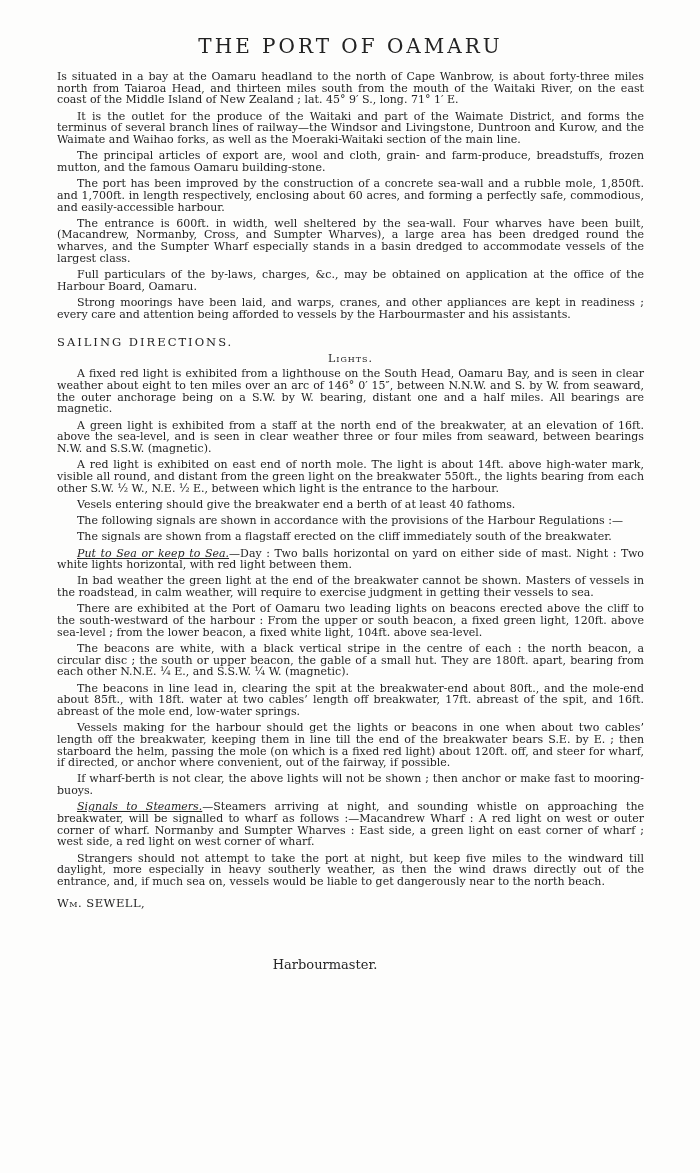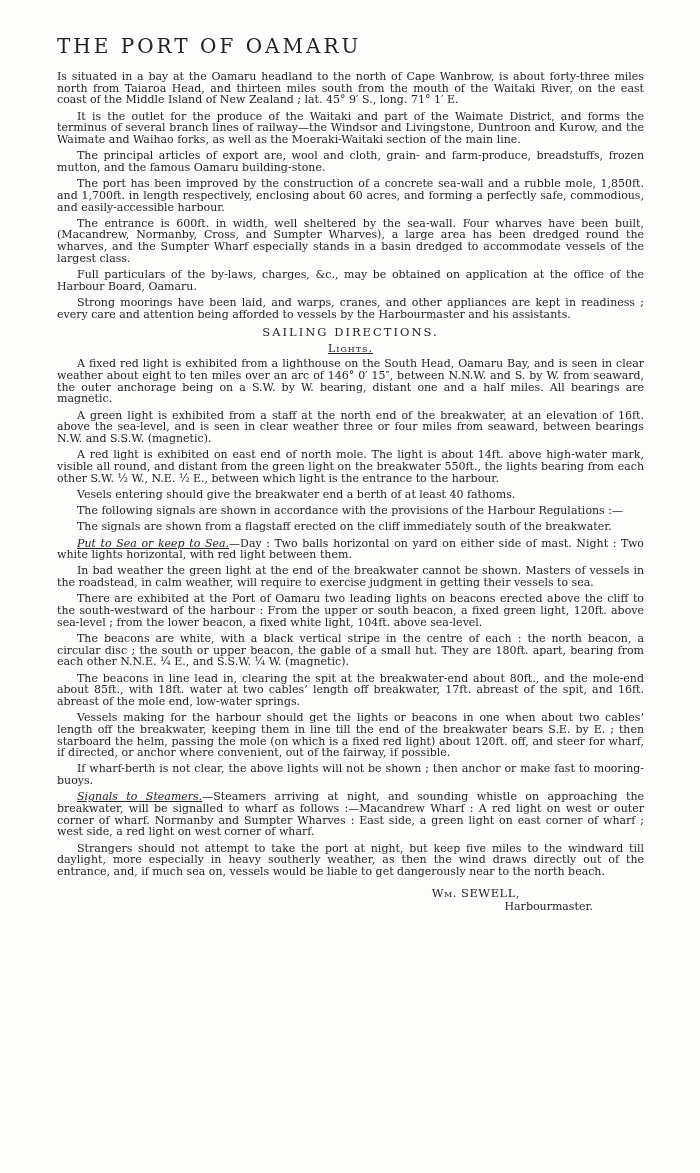--- a/index.html
+++ b/index.html
@@ -11,71 +11,71 @@
   .page {
     position: relative;
     width: 700px;
     height: 1173px;
     background: #fdfdfc;
     color: #1f1f1f;
     overflow: hidden;
     padding: 34px 56px 0 57px;
   }
   .title {
+    text-align: center;
     font-size: 20px;
     font-weight: normal;
     letter-spacing: 3px;
     color: #222;
     margin: 0 0 13px 0;
     white-space: nowrap;
   }
   .body-text p {
     font-size: 11px;
     line-height: 11.7px;
     text-align: justify;
     text-indent: 20px;
     margin: 0 0 4.5px 0;
     color: #242424;
   }
   .body-text p.no-indent { text-indent: 0; }
   .section-heading {
-    text-align: center;
+    text-align: left;
     font-size: 11.5px;
     font-weight: normal;
     letter-spacing: 2px;
     color: #242424;
-    margin: 5px 0 3px 0;
+    margin: 15px 0 3px 0;
   }
   .sub-heading {
     text-align: center;
     font-size: 11px;
     font-weight: normal;
     font-variant: small-caps;
     letter-spacing: 1px;
     color: #242424;
     margin: 2px 0 3px 0;
-    text-decoration: underline;
   }
   .lead-italic { font-style: italic; text-decoration: underline; }
   .signature { margin-top: 9px; }
   .signature .sig-name {
-    text-align: right;
     padding-right: 124px;
     font-size: 11.5px;
     font-variant: small-caps;
     letter-spacing: 0.5px;
     color: #242424;
     line-height: 13px;
   }
   .signature .sig-role {
-    text-align: right;
+    text-align: center;
     padding-right: 51px;
-    font-size: 11px;
+    font-size: 13px;
     color: #242424;
     line-height: 13px;
+    margin-top: 48px;
   }
 </style>
 </head>
 <body>
 
 <div class="page">
 
   <h1 class="title">THE PORT OF OAMARU</h1>
 
   <div class="body-text">

